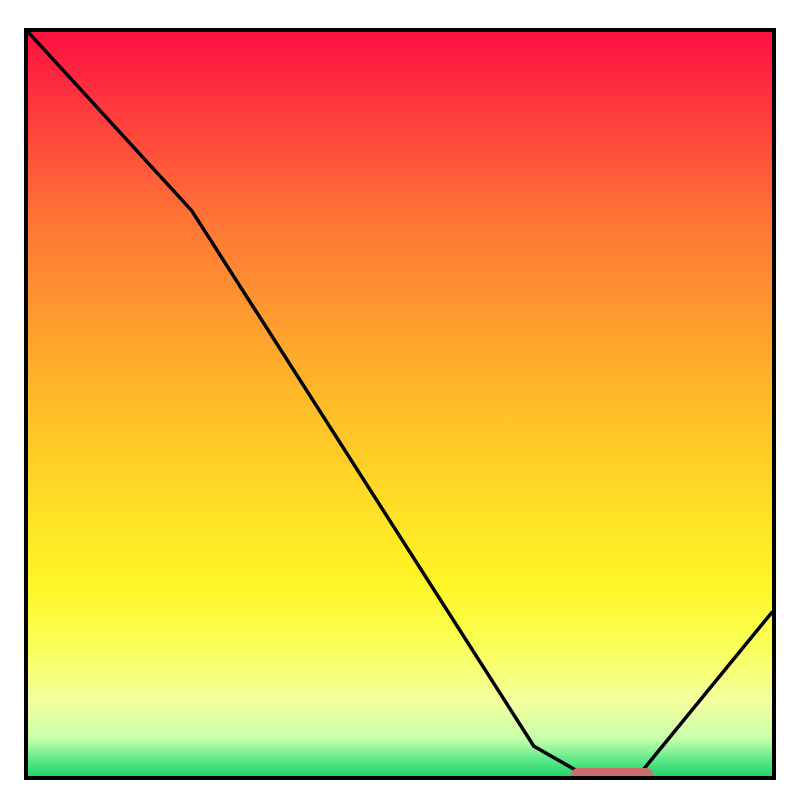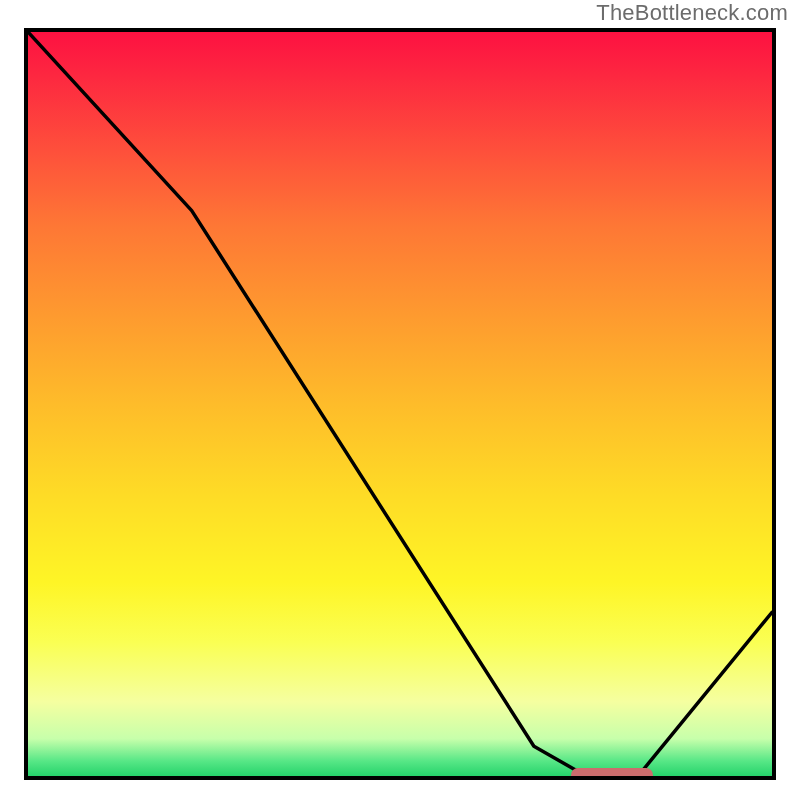--- a/index.html
+++ b/index.html
@@ -68,21 +68,20 @@
     height: 14px;
     border-radius: 7px;
     background: #cc6d6d;
   }
 </style>
 </head>
 <body>
 
 <div class="wrap">
 
-  <div class="attribution">TheBottleneck.com</div>
 
   <div class="plot-frame">
     <div class="gradient-bg"></div>
 
     <svg class="curve" viewBox="0 0 744 744" preserveAspectRatio="none">
 
       <path id="curve-path" fill="none" stroke="#000000" stroke-width="3.5" stroke-linejoin="round" stroke-linecap="round" d="M 0.0 0.0 L 163.7 178.6 L 505.9 714.2 L 558.0 744.0 L 610.1 744.0 L 744.0 580.3"></path>
     </svg>
 
     <div id="opt-marker" class="marker" style="left: 543.12px; width: 81.84px; bottom: -6px; background: rgb(204, 109, 109);"></div>

